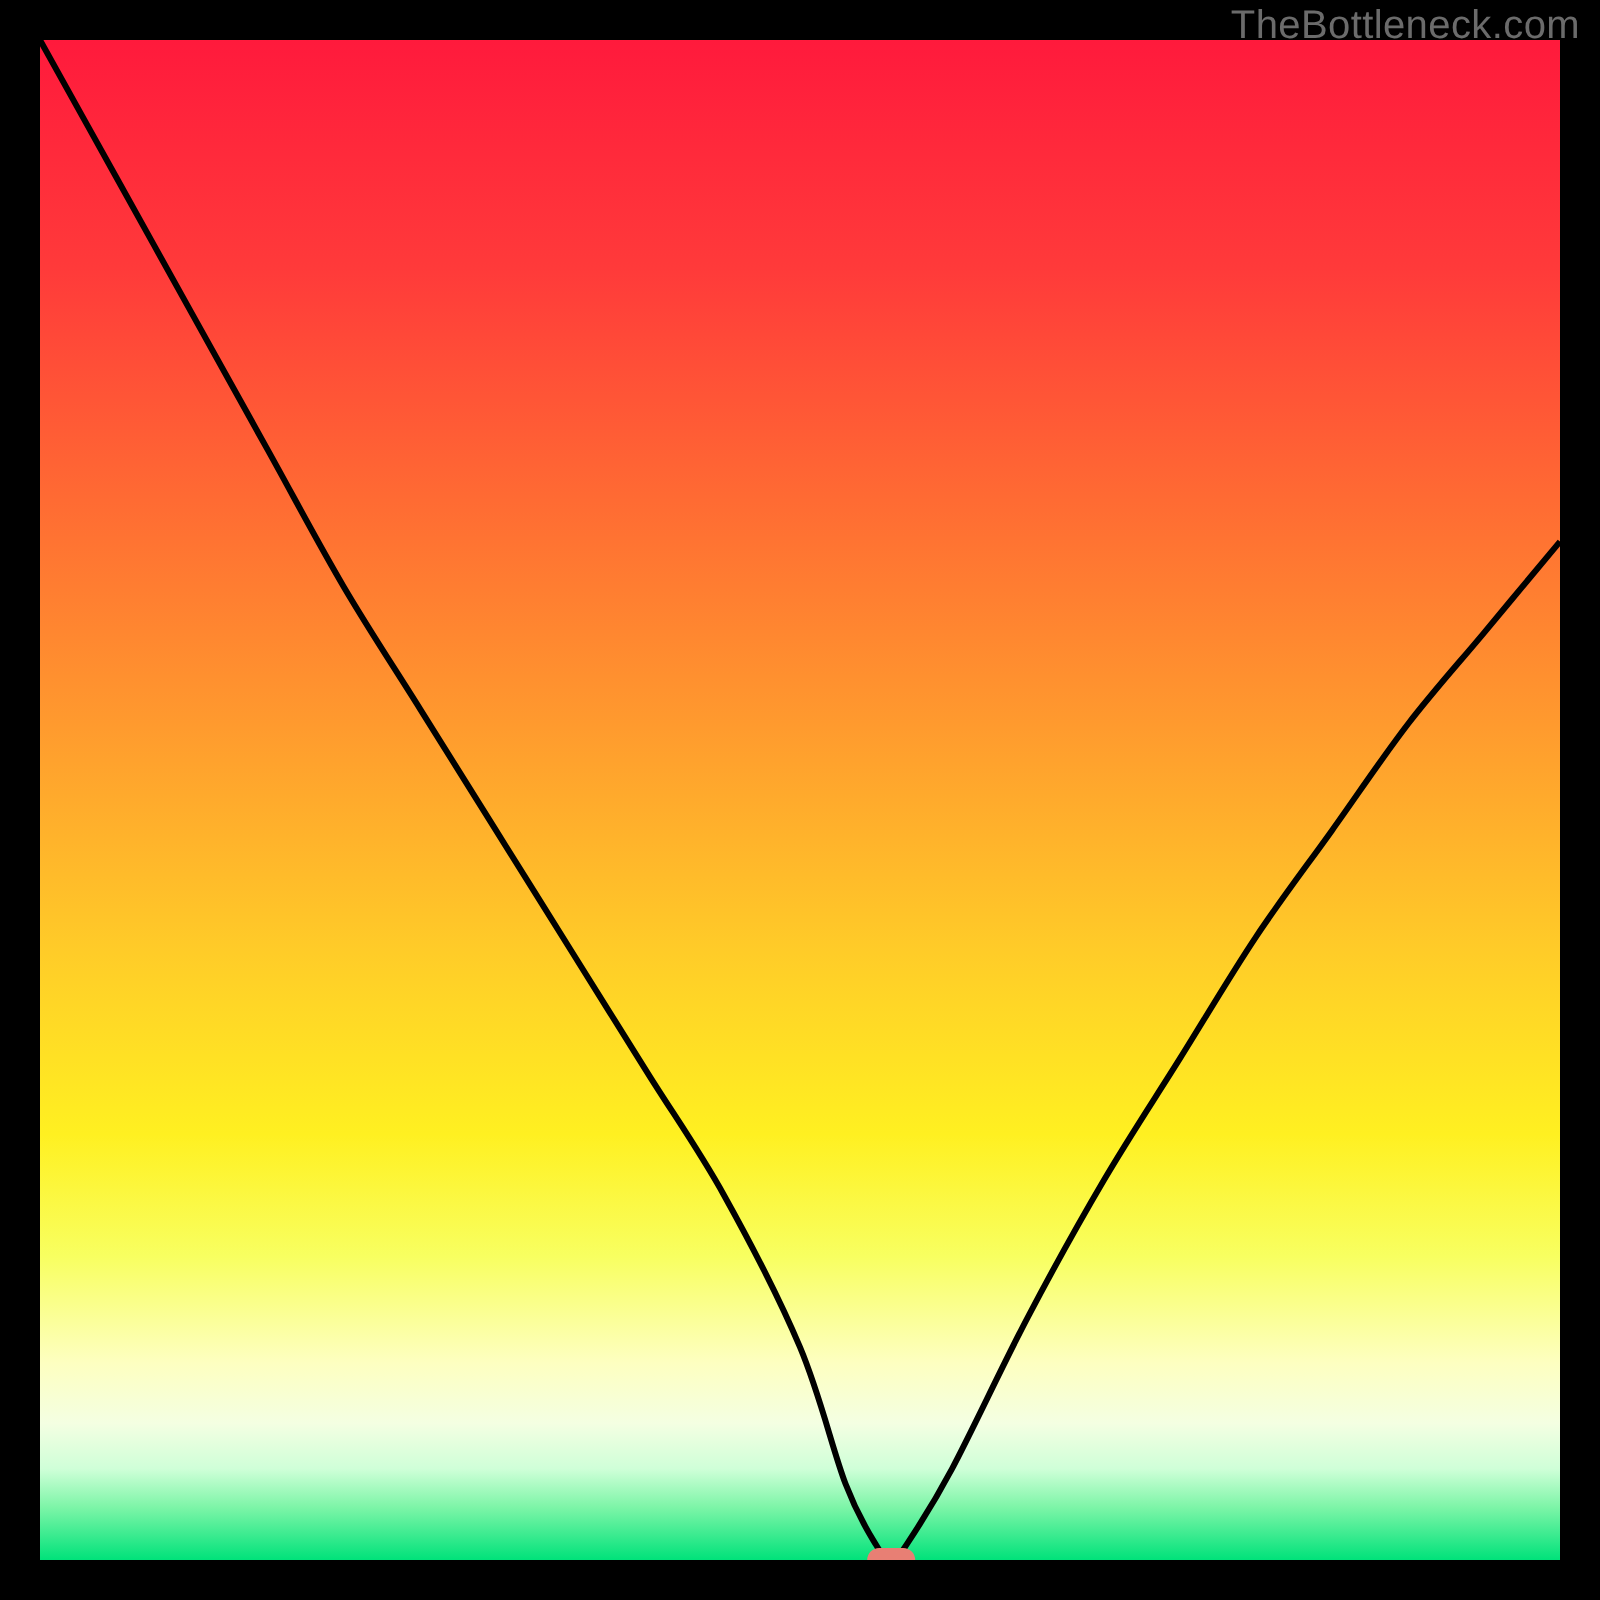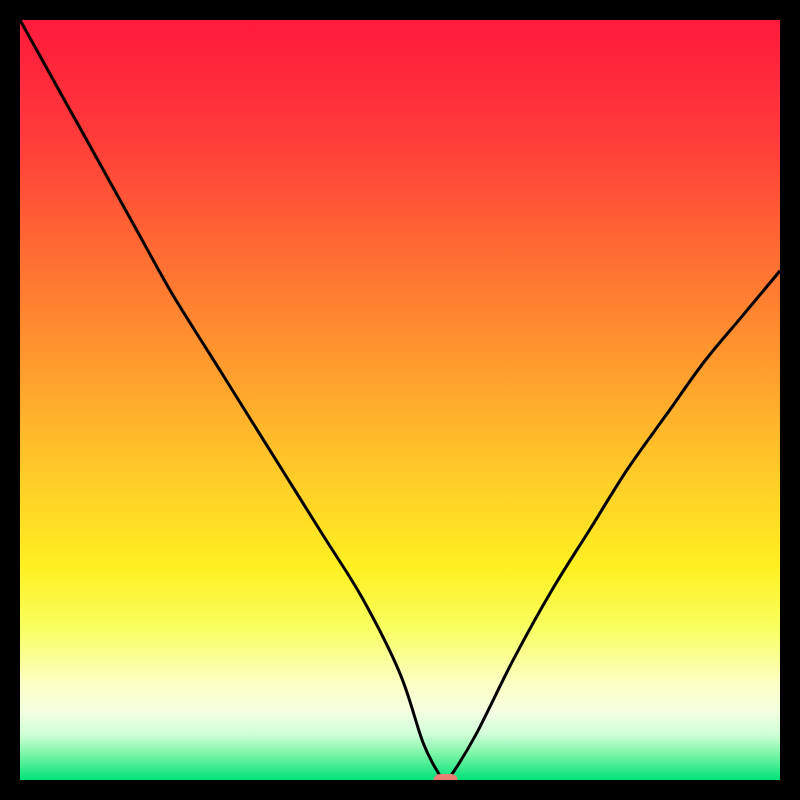--- a/index.html
+++ b/index.html
@@ -34,20 +34,21 @@
     letter-spacing: 0.2px;
   }
   svg {
     display: block;
   }
 </style>
 </head>
 <body>
 
 <div class="container">
+  <div class="watermark">TheBottleneck.com</div>
 
   <div class="plot-area">
     <svg id="chart-svg" width="760" height="760" viewBox="0 0 760 760">
       <defs>
         <linearGradient id="bg-grad" x1="0" y1="0" x2="0" y2="1">
             <stop offset="0.00%" stop-color="#ff1a3c"></stop>
             <stop offset="15.00%" stop-color="#ff3a3a"></stop>
             <stop offset="30.00%" stop-color="#ff6a33"></stop>
             <stop offset="45.00%" stop-color="#ff9a2e"></stop>
             <stop offset="60.00%" stop-color="#ffcc28"></stop>

